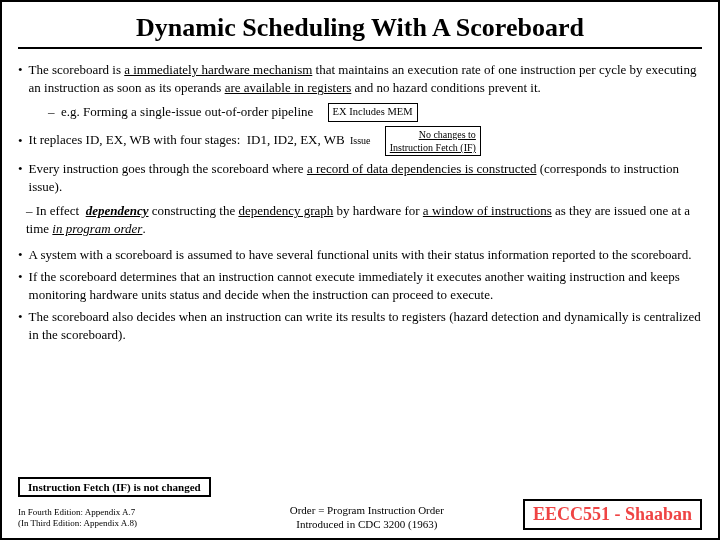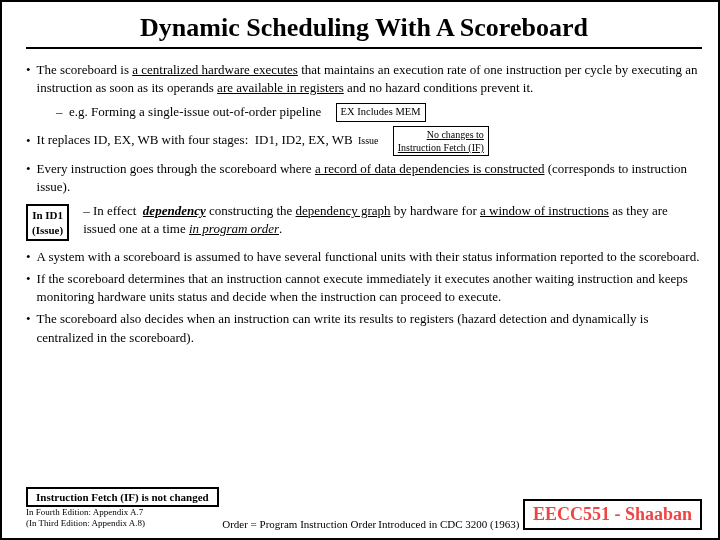--- a/index.html
+++ b/index.html
@@ -12,21 +12,21 @@
       width: 720px;
       height: 540px;
       overflow: hidden;
     }
 
     .slide {
       width: 720px;
       height: 540px;
       background: #fff;
       border: 2px solid #000;
-      padding: 10px 16px 8px 24px;
+      padding: 10px 16px 8px 16px;
       display: flex;
       flex-direction: column;
       position: relative;
     }
 
     .title {
       font-size: 26px;
       font-weight: bold;
       text-align: center;
       margin-bottom: 8px;
@@ -105,21 +105,21 @@
     .footer {
       display: flex;
       align-items: flex-end;
       justify-content: space-between;
       margin-top: 6px;
     }
 
     .footer-left {
       display: flex;
       flex-direction: column;
-      gap: 0;
+      gap: 10px;
     }
 
     .if-not-changed-box {
       border: 2px solid #000;
       font-size: 11px;
       padding: 2px 8px;
       font-weight: bold;
       display: inline-block;
     }
 
@@ -142,21 +142,21 @@
       color: #ef4444;
     }
 
     .introduced {
       font-size: 11px;
       text-align: center;
     }
 
     .footer-middle-block {
       display: flex;
-      flex-direction: row;
+      flex-direction: column;
       align-items: center;
       gap: 2px;
     }
 
     .stage-label {
       font-size: 10px;
       text-align: right;
       display: block;
     }
   </style>
@@ -165,21 +165,21 @@
 
 <div class="slide">
 
   <div class="title">Dynamic Scheduling With A Scoreboard</div>
 
   <div class="content">
 
     <div class="bullet-row">
       <span class="bullet">•</span>
       <span class="bullet-text">
-        The scoreboard is <span class="underline">a centralized hardware executes</span> that maintains an execution rate of one instruction per cycle by executing an instruction as soon as its operands <span class="underline">are available in registers</span> and no hazard conditions prevent it.
+        The scoreboard is <span class="underline">a immediately hardware mechanism</span> that maintains an execution rate of one instruction per cycle by executing an instruction as soon as its operands <span class="underline">are available in registers</span> and no hazard conditions prevent it.
       </span>
     </div>
 
     <div class="indent-row" style="align-items:center; margin-top:1px;">
       <span class="bullet-text">
         <span>–</span>
         &nbsp;e.g. Forming a single-issue out-of-order pipeline
         <span class="annotation-box">EX Includes MEM</span>
       </span>
     </div>
@@ -196,21 +196,20 @@
     </div>
 
     <div class="bullet-row">
       <span class="bullet">•</span>
       <span class="bullet-text">
         Every instruction goes through the scoreboard where <span class="underline">a record of data dependencies is constructed</span> (corresponds to instruction issue).
       </span>
     </div>
 
     <div class="bullet-row" style="align-items:flex-start; margin-top:2px;">
-      <div class="in-id1-box">In ID1<br>(Issue)</div>
       <div class="in-id1-text-block" style="margin-left:8px;">
         – In effect&nbsp; <span class="underline italic bold">dependency</span> constructing the <span class="underline">dependency graph</span> by hardware for <span class="underline">a window of instructions</span> as they are issued one at a time <span class="underline italic">in program order</span>.
       </div>
     </div>
 
     <div class="bullet-row" style="margin-top:3px;">
       <span class="bullet">•</span>
       <span class="bullet-text">A system with a scoreboard is assumed to have several functional units with their status information reported to the scoreboard.</span>
     </div>
 

